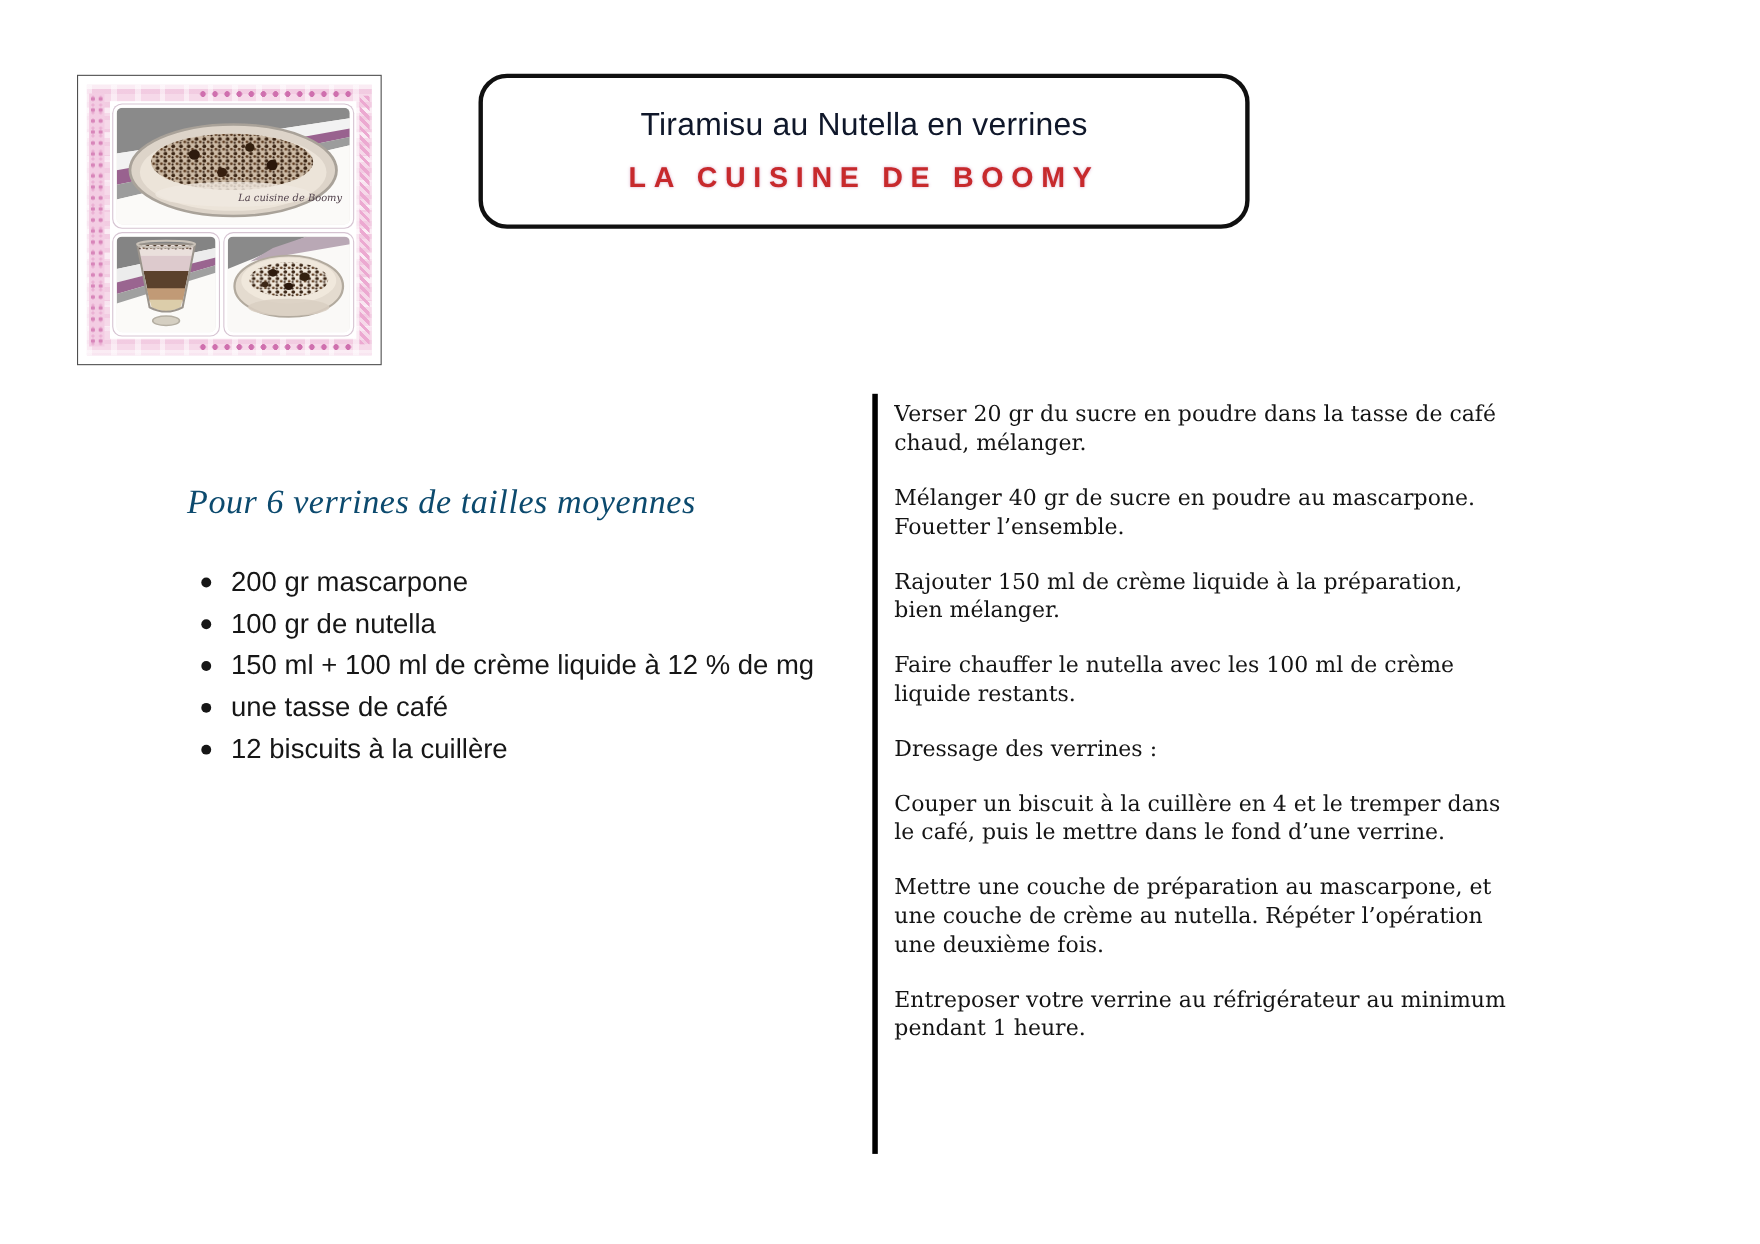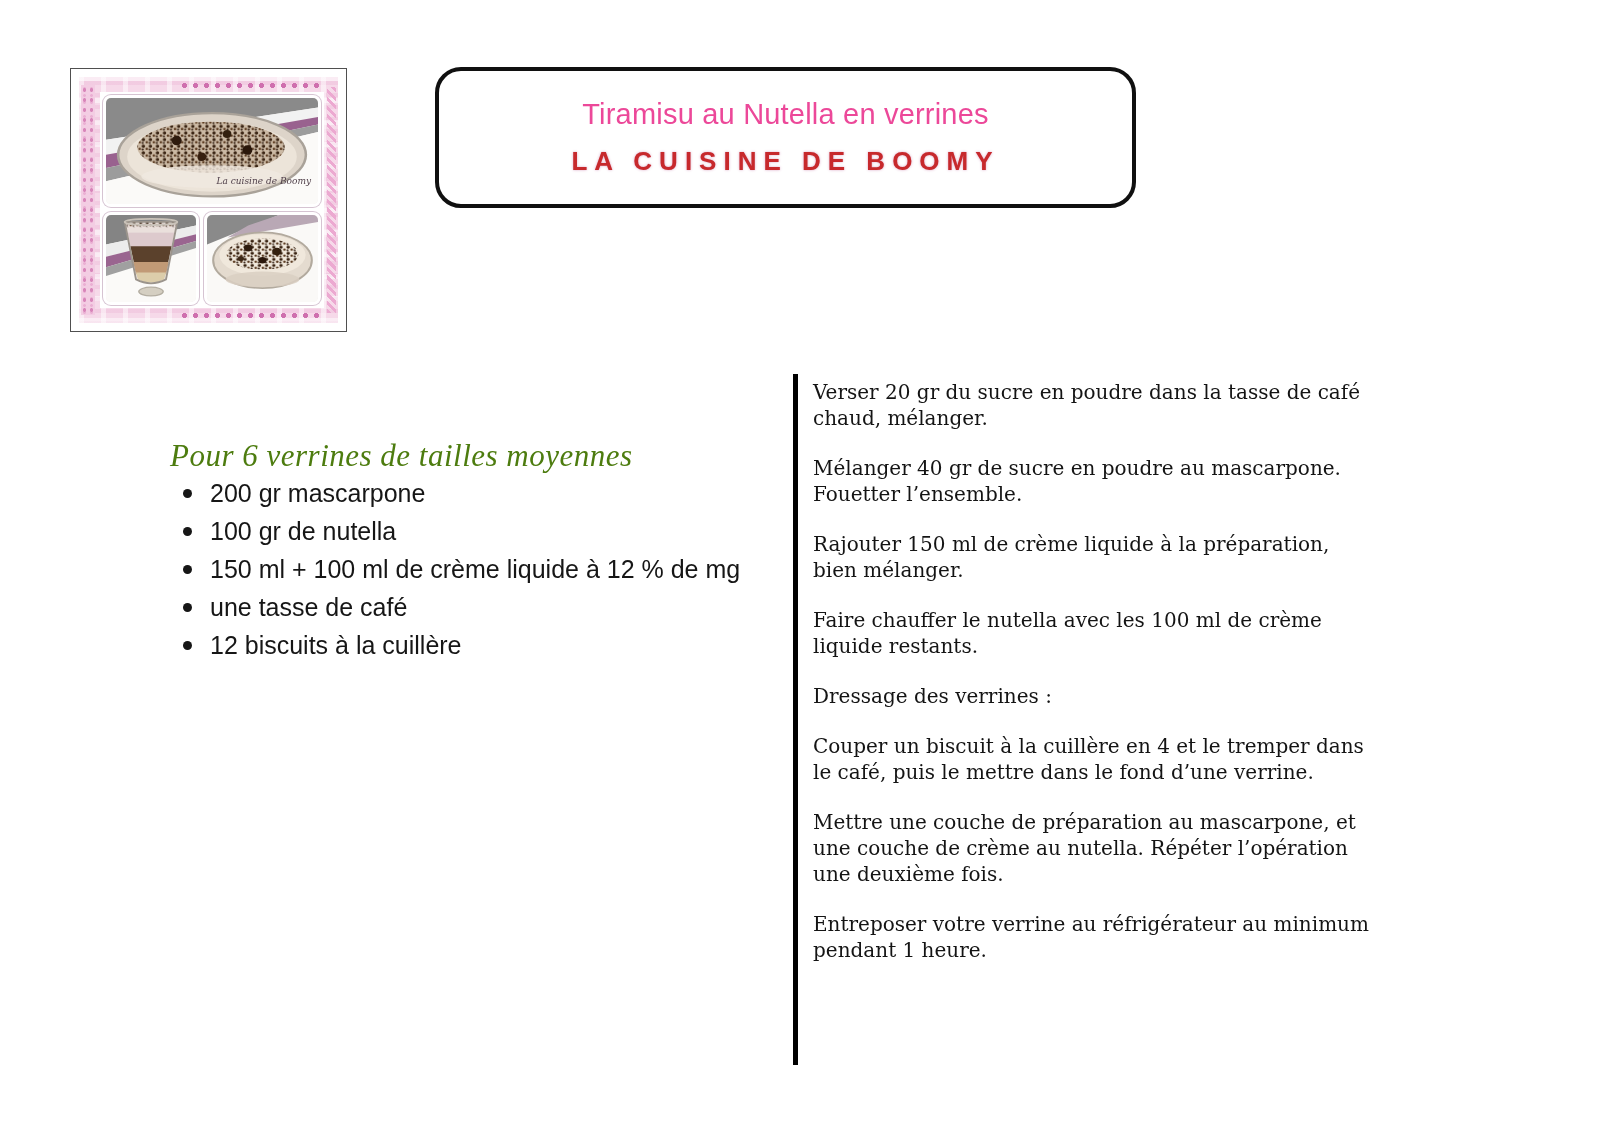--- a/index.html
+++ b/index.html
@@ -75,58 +75,59 @@
   .title-box{
     position:absolute; left:435px; top:67px;
     width:701px; height:141px;
     border:4px solid #101010;
     border-radius:26px;
     background:#ffffff;
     display:flex; flex-direction:column; align-items:center;
     padding-top:27px; gap:15px;
   }
   .recipe-title{
-    font-size:29px; color:#ec4899; letter-spacing:0.2px;
+    font-size:29px; color:#0f172a; letter-spacing:0.2px;
   }
   .site-name{
     font-size:26px; font-weight:bold; letter-spacing:7px;
     text-shadow:0 0 3px rgba(222,176,202,.95), 0 0 1px rgba(235,205,222,.9);
   }
 
   
   .ingredients{
     position:absolute; left:170px; top:438px; width:600px;
   }
   .ing-heading{
     font-family:"Liberation Serif", serif;
     font-style:italic;
     font-size:31px;
     letter-spacing:0.5px;
   }
   .ing-list{
     list-style:none;
+    margin-top:36px;
     width:578px;
   }
   .ing-list li{
     position:relative;
     padding-left:40px;
     font-size:25px;
     line-height:38px;
     color:#161616;
   }
   .ing-list li::before{
     content:"";
     position:absolute; left:13px; top:15px;
     width:9px; height:9px; border-radius:50%;
     background:#161616;
   }
 
   
   .instructions{
-    position:absolute; left:793px; top:374px;
+    position:absolute; left:793px; top:358px;
     width:585px; min-height:691px;
     border-left:5px solid #000;
     padding-left:15px; padding-top:5px;
     font-family:"DejaVu Serif", serif;
     font-size:20px; line-height:26px;
     color:#141414;
   }
   .instructions p{ margin-bottom:24px; }
 </style>
 </head>
@@ -209,21 +210,21 @@
       </div>
     </div>
   </div>
 
   <div class="title-box">
     <div class="recipe-title">Tiramisu au Nutella en verrines</div>
     <div class="site-name" style="color: rgb(199, 41, 44);">LA CUISINE DE BOOMY</div>
   </div>
 
   <div class="ingredients">
-    <div class="ing-heading" style="color: #4d7c0f;">Pour 6 verrines de tailles moyennes</div>
+    <div class="ing-heading" style="color: #0c4a6e;">Pour 6 verrines de tailles moyennes</div>
     <ul class="ing-list">
 
     <li>200 gr mascarpone</li>
         <li>100 gr de nutella</li>
         <li>150 ml + 100 ml de crème liquide à 12 % de mg</li>
         <li>une tasse de café</li>
         <li>12 biscuits à la cuillère</li>
       </ul>
   </div>
 

